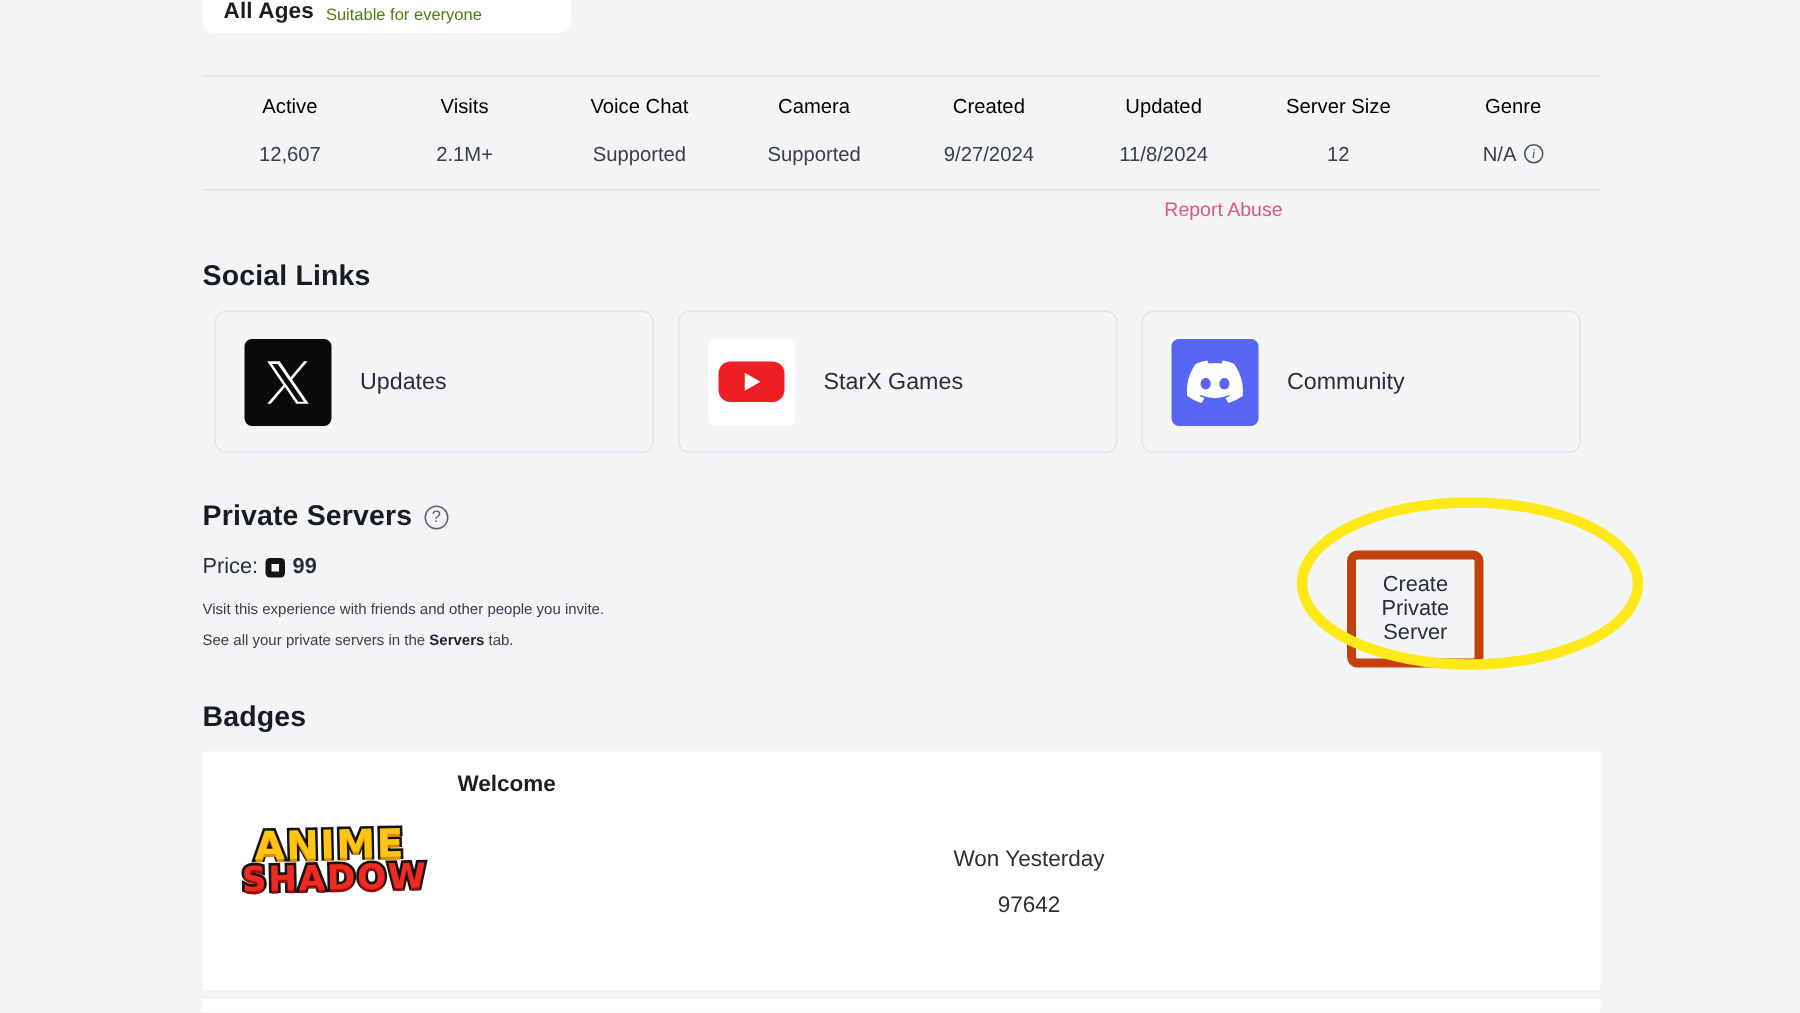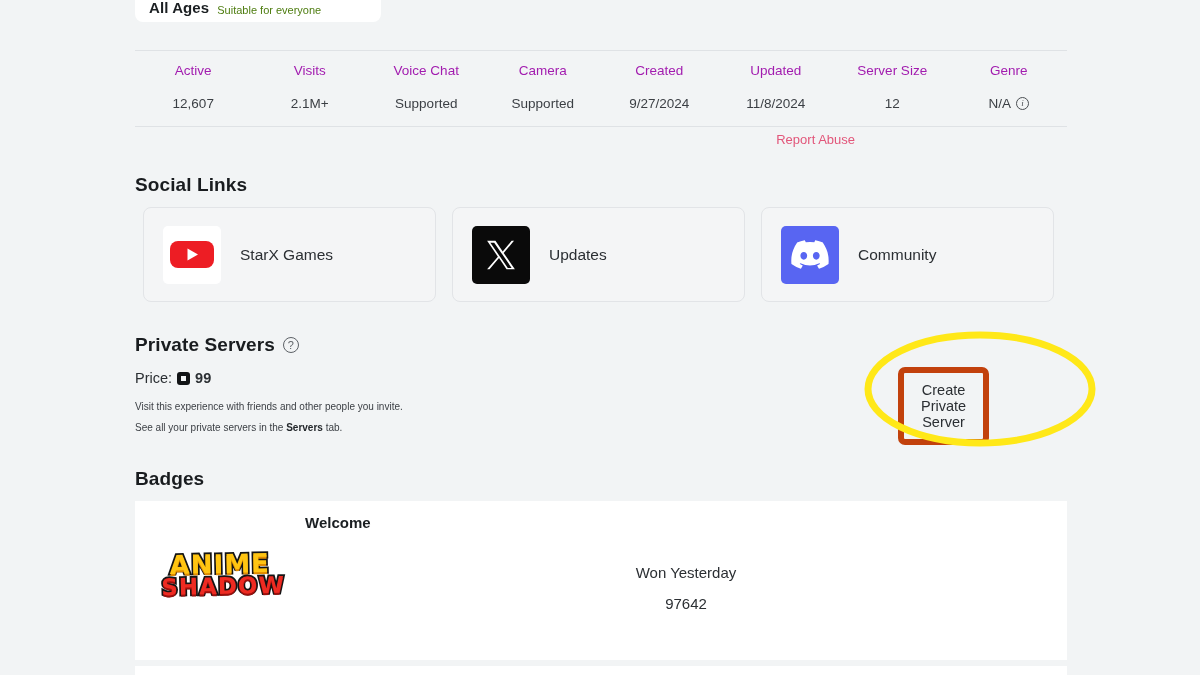--- a/index.html
+++ b/index.html
@@ -22,21 +22,21 @@
   .age-card .age-label { font-size: 15px; font-weight: bold; color: #1b1f22; letter-spacing: .1px; }
   .age-card .age-desc  { font-size: 11px; color: #4d7c0f; }
 
   
   .stats-wrap { position: absolute; left: 135px; top: 50px; width: 932px; }
   .divider { height: 1px; background: #dfe2e5; width: 100%; }
   .stats-row {
     display: flex; padding: 12px 0 14px 0;
   }
   .stat { flex: 1; text-align: center; }
-  .stat .k { font-size: 13.5px; color: #a21caf; margin-bottom: 16px; }
+  .stat .k { font-size: 13.5px; color: #000000; margin-bottom: 16px; }
   .stat .v { font-size: 13.5px; color: #3b3f44; display: inline-flex; align-items: center; gap: 5px; justify-content: center; }
   .info-circle {
     display: inline-block; width: 13px; height: 13px; border-radius: 50%;
     border: 1.2px solid #4b4f53; position: relative; flex: none;
   }
   .info-circle::after {
     content: "i"; position: absolute; left: 0; right: 0; top: -2px;
     text-align: center; font-size: 9px; font-style: italic;
     font-family: "Liberation Serif", serif; color: #4b4f53; line-height: 14px;
   }
@@ -188,36 +188,36 @@
     </div>
     <div class="divider"></div>
   </div>
 
   <div class="report-abuse">Report Abuse</div>
 
   <div class="sec-title social-head">Social Links</div>
   <div class="social-cards">
 
     <div class="social-card">
+      <span class="ico ico-x">
+        <svg width="34" height="34" viewBox="0 0 24 24" aria-hidden="true">
+          <path fill="#ffffff" d="M13.9 10.6 21.2 2h-1.7l-6.3 7.5L8.1 2H2.2l7.6 11.2L2.2 22h1.7l6.7-7.9 5.3 7.9h5.9l-7.9-11.4zm-2.4 2.8-.8-1.1L4.5 3.3h2.7l5 7.3.8 1.1 6.5 9.4h-2.7l-5.3-7.7z"></path>
+        </svg>
+      </span>
+      <span class="social-label">Updates</span>
+    </div>
+
+    <div class="social-card">
       <span class="ico ico-yt">
         <svg width="46" height="33" viewBox="0 0 46 33" aria-hidden="true">
           <rect x="1" y="3" width="44" height="27" rx="8" fill="#ed1d24"></rect>
           <path d="M18.5 10.5v12l10.5-6z" fill="#ffffff"></path>
         </svg>
       </span>
       <span class="social-label">StarX Games</span>
-    </div>
-
-    <div class="social-card">
-      <span class="ico ico-x">
-        <svg width="34" height="34" viewBox="0 0 24 24" aria-hidden="true">
-          <path fill="#ffffff" d="M13.9 10.6 21.2 2h-1.7l-6.3 7.5L8.1 2H2.2l7.6 11.2L2.2 22h1.7l6.7-7.9 5.3 7.9h5.9l-7.9-11.4zm-2.4 2.8-.8-1.1L4.5 3.3h2.7l5 7.3.8 1.1 6.5 9.4h-2.7l-5.3-7.7z"></path>
-        </svg>
-      </span>
-      <span class="social-label">Updates</span>
     </div>
 
     <div class="social-card">
       <span class="ico ico-dc">
         <svg width="38" height="29" viewBox="0 0 71 55" aria-hidden="true">
           <path fill="#ffffff" d="M60.1 4.9A58.5 58.5 0 0 0 45.7.5a.2.2 0 0 0-.2.1c-.6 1.1-1.3 2.6-1.8 3.7a54 54 0 0 0-16.2 0c-.5-1.2-1.2-2.6-1.9-3.7a.2.2 0 0 0-.2-.1 58.4 58.4 0 0 0-14.4 4.4.2.2 0 0 0-.1.1C1.6 18.7-1 32.1.3 45.4a.2.2 0 0 0 .1.2 58.8 58.8 0 0 0 17.7 8.9.2.2 0 0 0 .2-.1c1.4-1.9 2.6-3.8 3.6-5.9a.2.2 0 0 0-.1-.3 38.7 38.7 0 0 1-5.5-2.6.2.2 0 0 1 0-.4l1.1-.9a.2.2 0 0 1 .2 0 41.9 41.9 0 0 0 35.6 0 .2.2 0 0 1 .2 0l1.1.9a.2.2 0 0 1 0 .4 36.3 36.3 0 0 1-5.5 2.6.2.2 0 0 0-.1.3c1 2 2.3 4 3.6 5.8a.2.2 0 0 0 .2.1 58.6 58.6 0 0 0 17.8-8.9.2.2 0 0 0 .1-.2c1.5-15.3-2.6-28.6-10.9-40.4a.2.2 0 0 0-.1-.1zM23.7 37.3c-3.5 0-6.4-3.2-6.4-7.2s2.8-7.2 6.4-7.2c3.6 0 6.5 3.3 6.4 7.2 0 4-2.8 7.2-6.4 7.2zm23.7 0c-3.5 0-6.4-3.2-6.4-7.2s2.8-7.2 6.4-7.2c3.6 0 6.5 3.3 6.4 7.2 0 4-2.8 7.2-6.4 7.2z"></path>
         </svg>
       </span>
       <span class="social-label">Community</span>
     </div>

